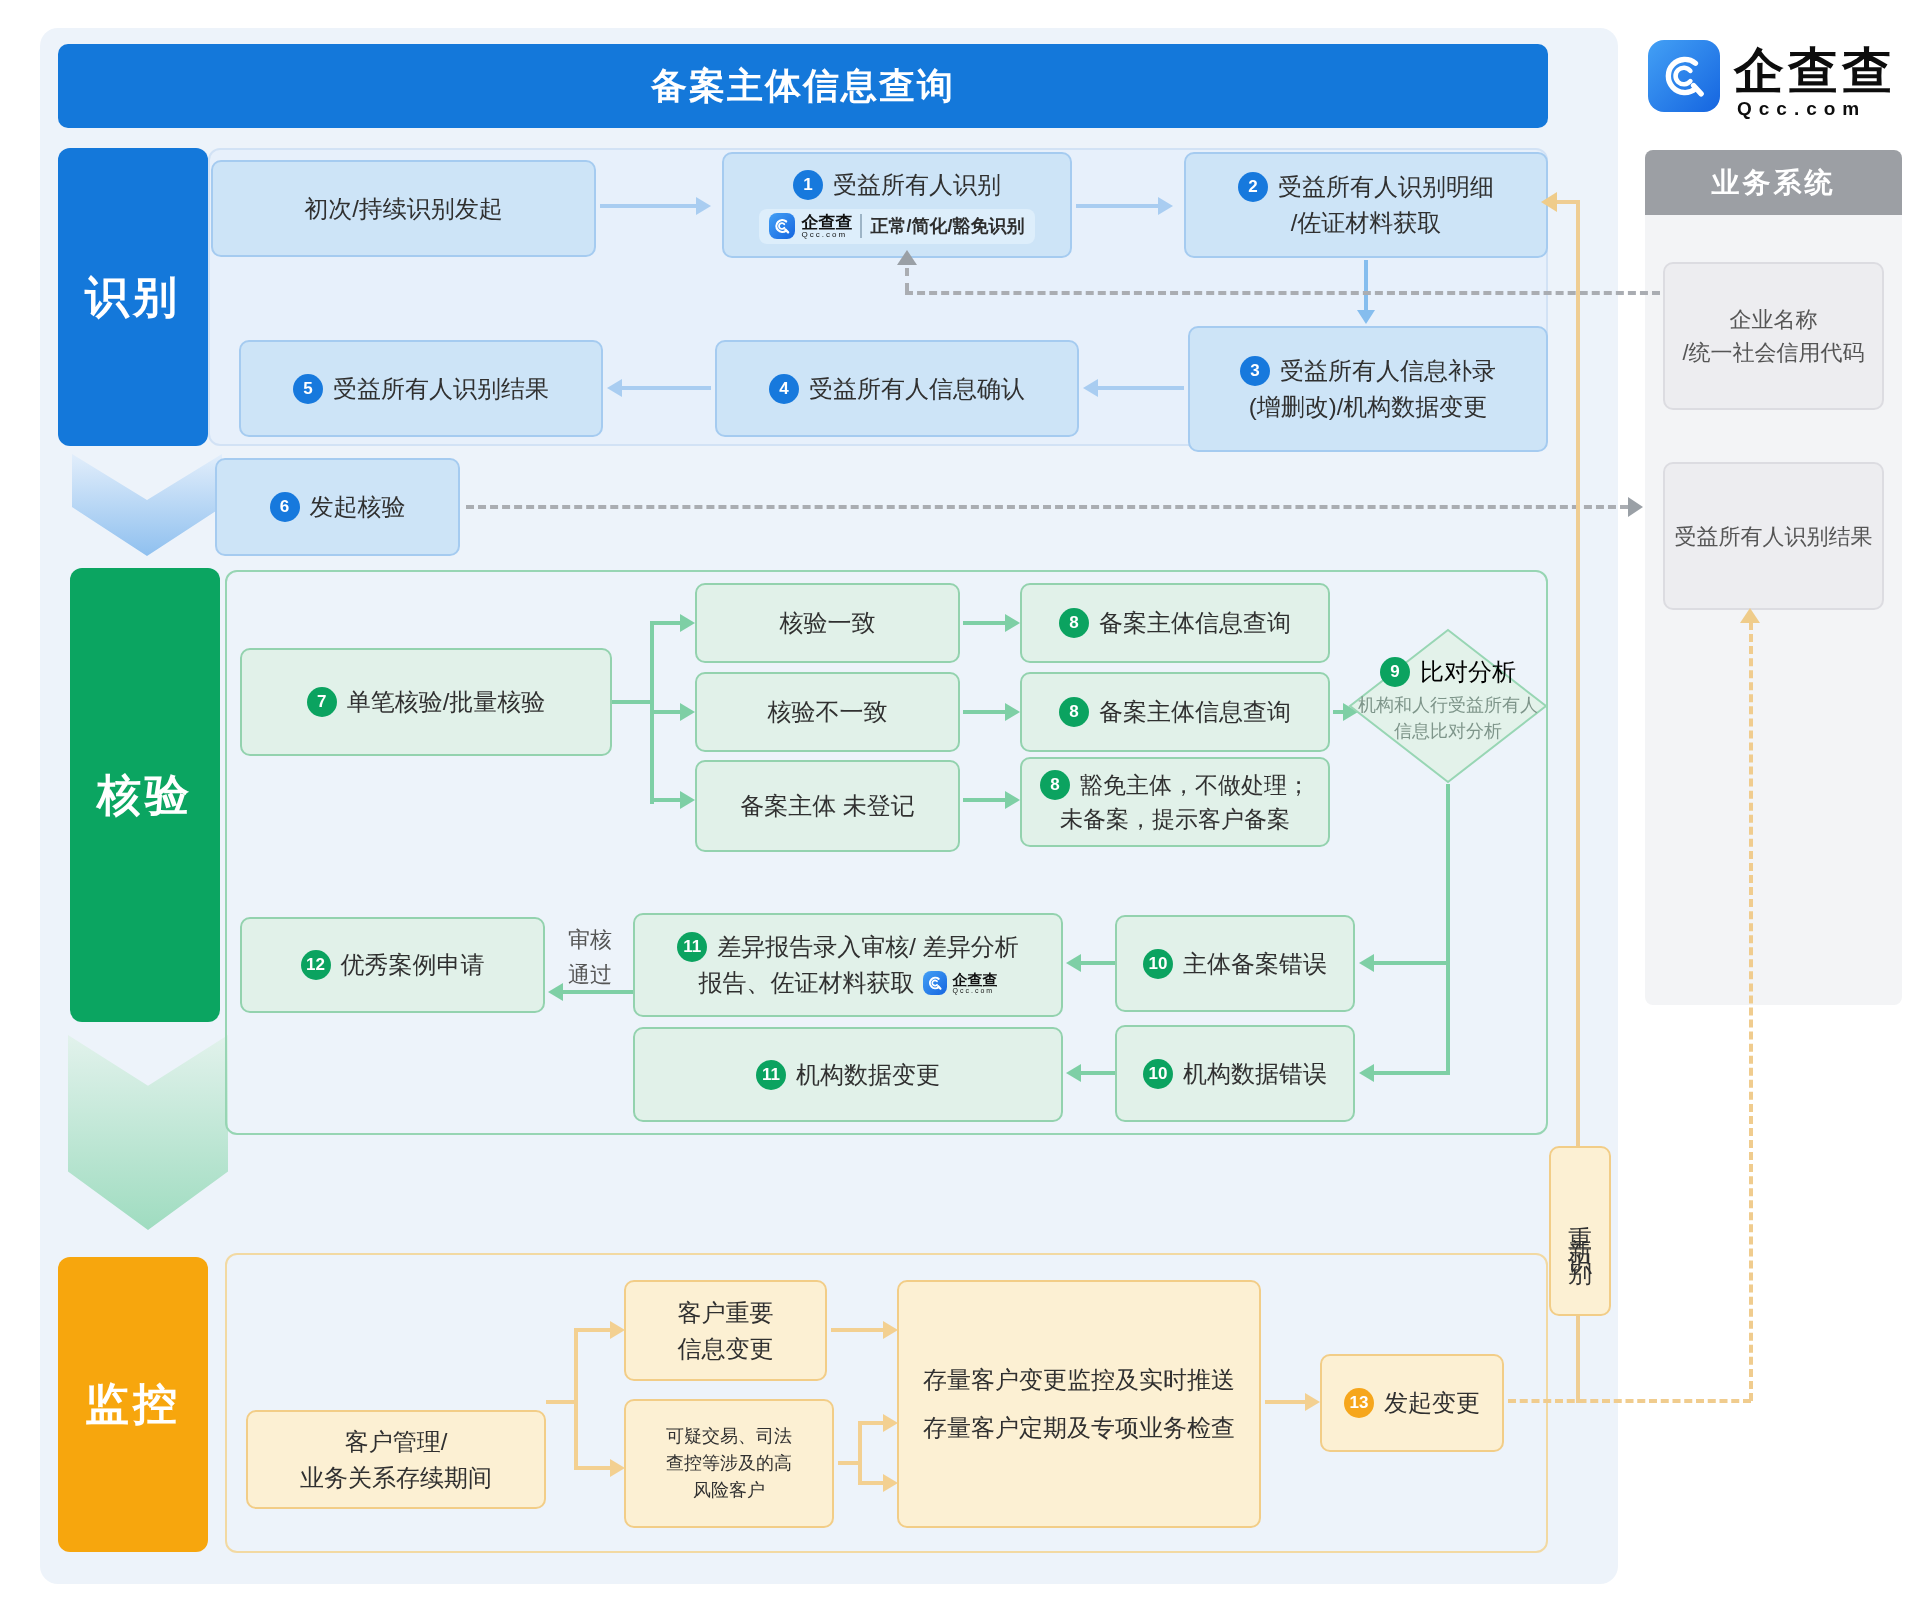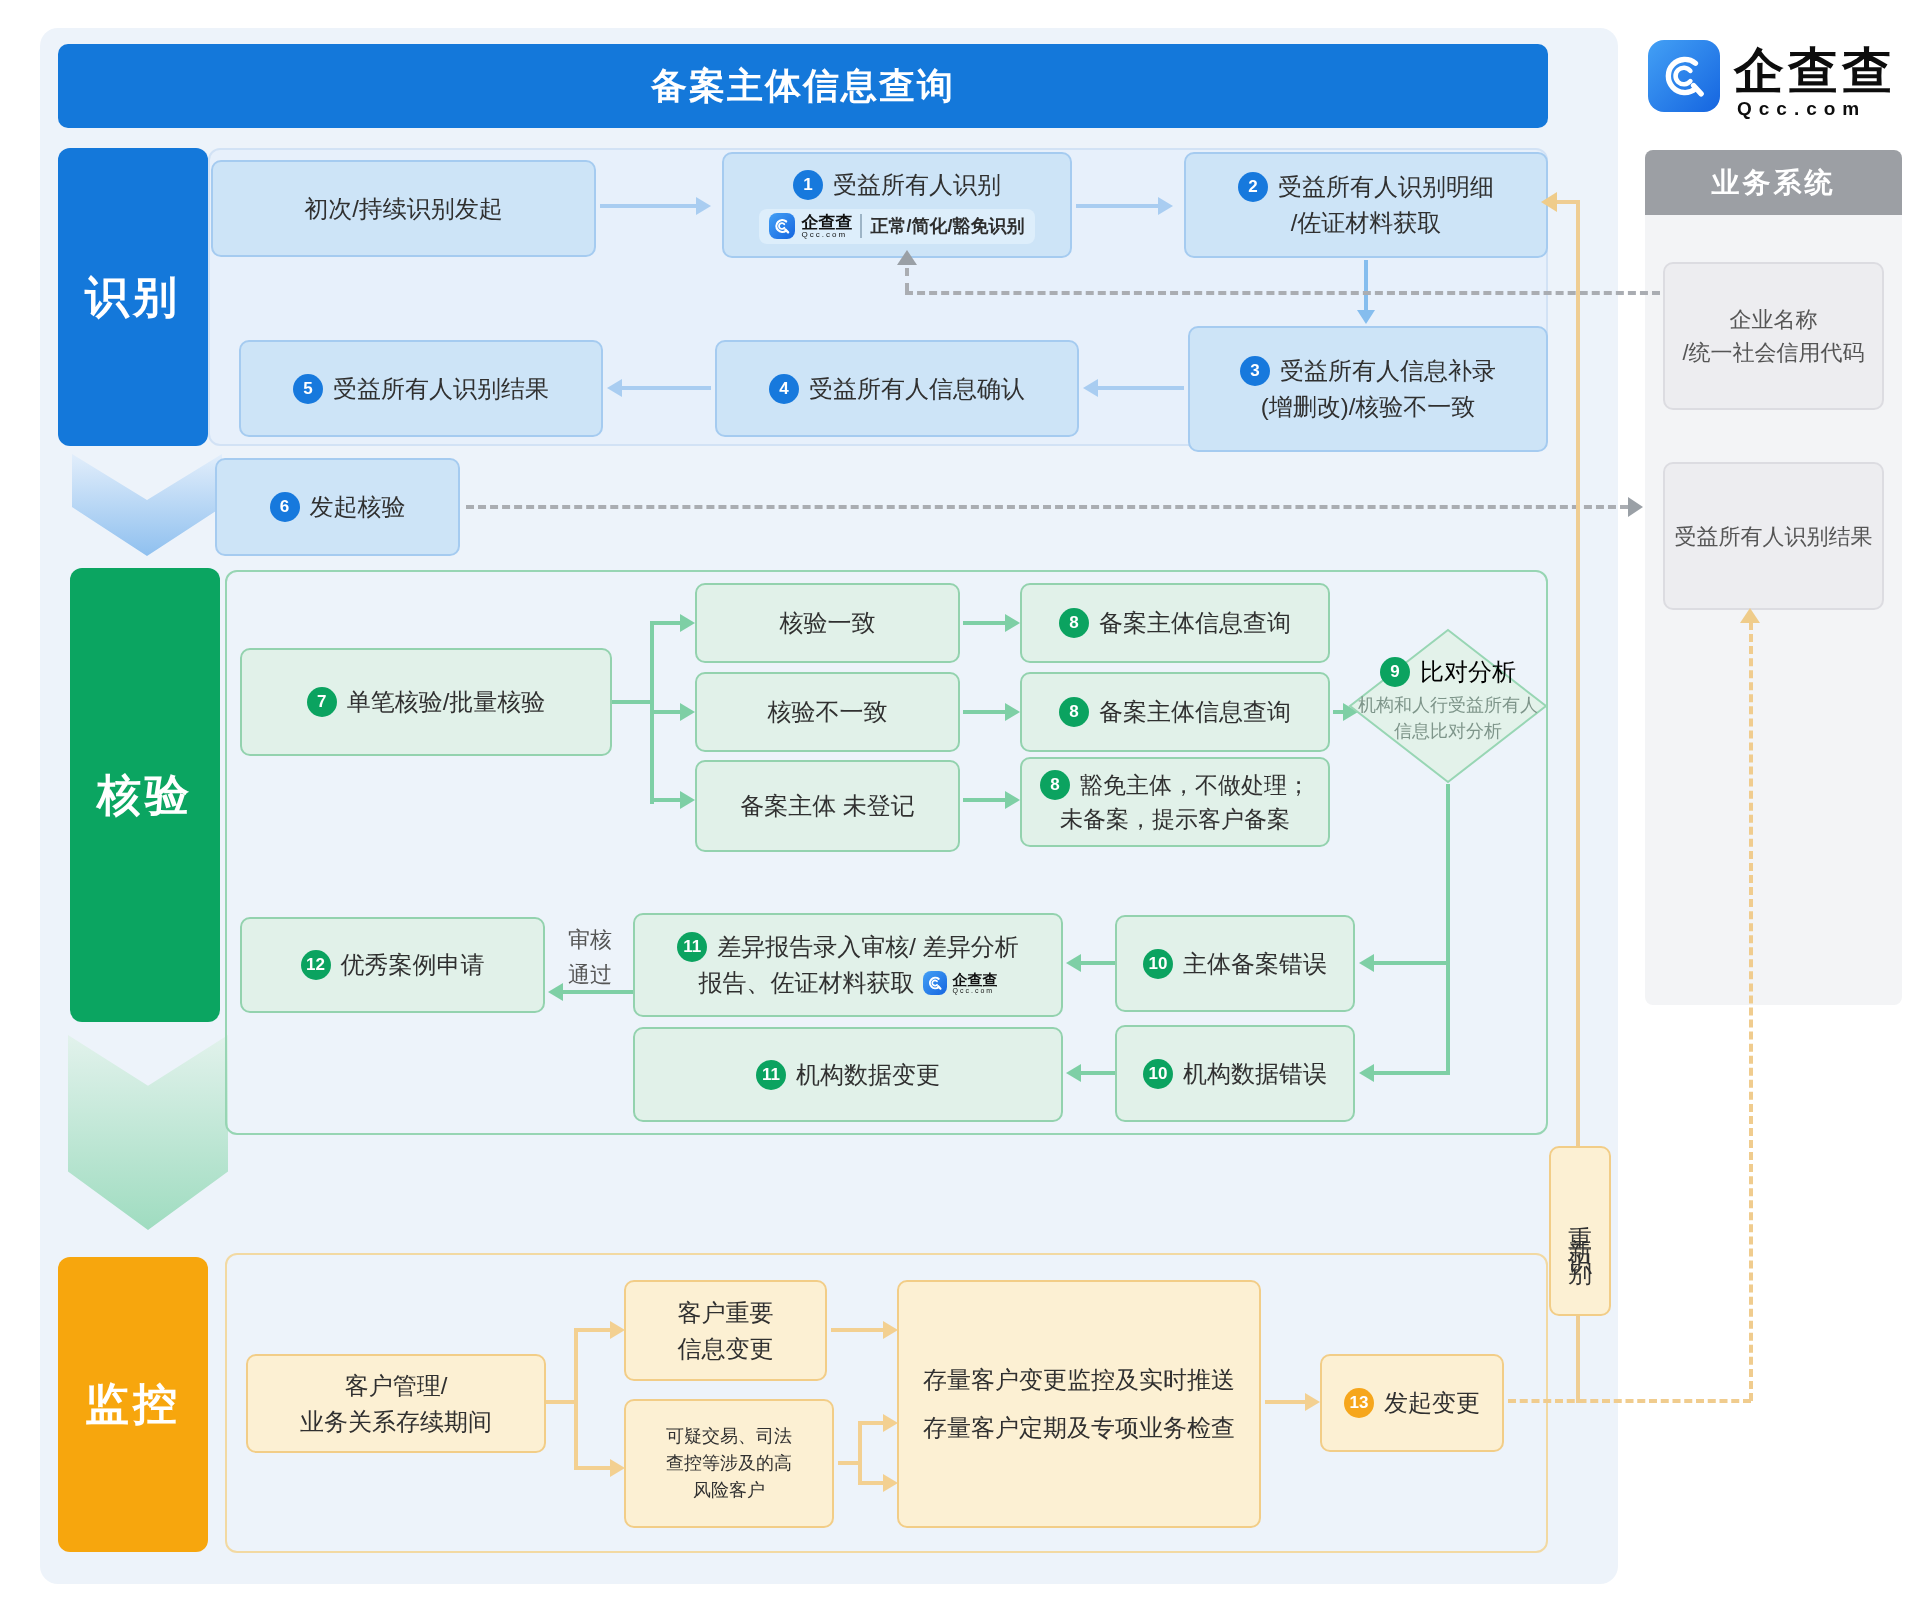--- a/index.html
+++ b/index.html
@@ -171,21 +171,21 @@
       <div class="line">/佐证材料获取</div>
     </div>
   </div>
 
   <div class="box b-blue" style="left:1188px;top:326px;width:360px;height:126px;">
     <div class="lines">
       <div class="line">
         <span class="num num-blue">3</span>
         <span>受益所有人信息补录</span>
       </div>
-      <div class="line">(增删改)/核验不一致</div>
+      <div class="line">(增删改)/机构数据变更</div>
     </div>
   </div>
 
   <div class="box b-blue" style="left:715px;top:340px;width:364px;height:97px;">
     <span class="num num-blue">4</span>
     <span>受益所有人信息确认</span>
   </div>
 
   <div class="box b-blue" style="left:239px;top:340px;width:364px;height:97px;">
     <span class="num num-blue">5</span>
@@ -317,21 +317,21 @@
 
   <div class="review" style="left:552px;top:922px;width:76px;">
     <div>审核</div>
     <div>通过</div>
   </div>
 
   <div class="ha c-green headL" style="left:1081px;top:961px;width:34px;"></div>
   <div class="ha c-green headL" style="left:1081px;top:1071px;width:34px;"></div>
   <div class="ha c-green headL" style="left:563px;top:990px;width:70px;"></div>
 
-  <div class="box b-yellow" style="left:246px;top:1354px;width:300px;height:99px;">
+  <div class="box b-yellow" style="left:246px;top:1410px;width:300px;height:99px;">
     <div class="lines">
       <div class="line">客户管理/</div>
       <div class="line">业务关系存续期间</div>
     </div>
   </div>
 
   <div class="box b-yellow" style="left:624px;top:1280px;width:203px;height:101px;">
     <div class="lines">
       <div class="line">客户重要</div>
       <div class="line">信息变更</div>

